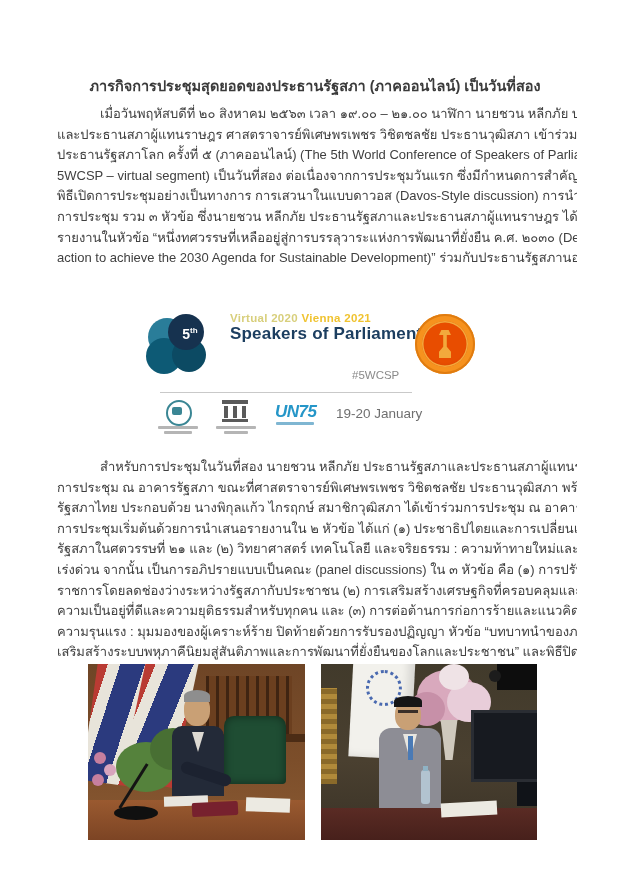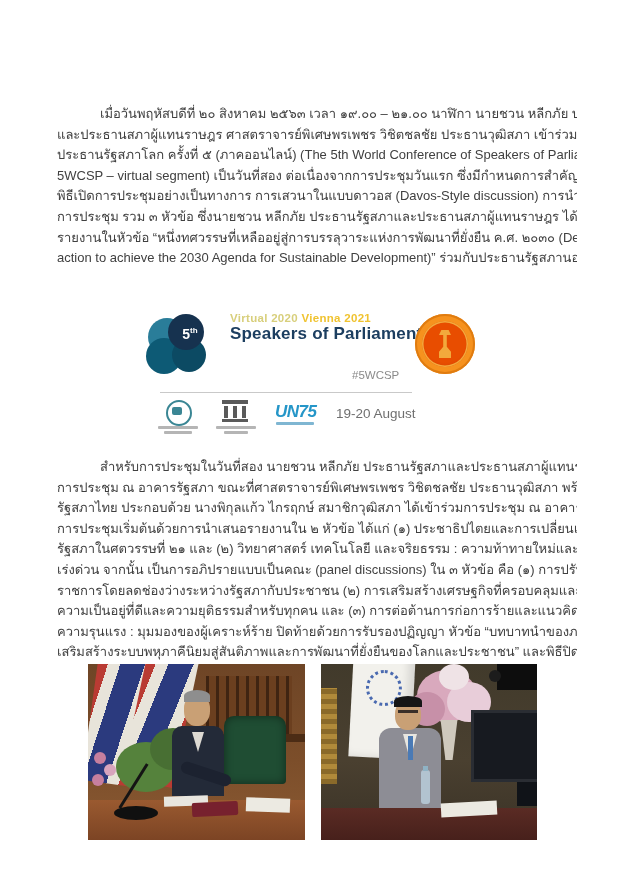--- a/index.html
+++ b/index.html
@@ -116,20 +116,21 @@
   .deskR{left:0;top:144px;width:216px;height:32px;background:linear-gradient(180deg,#5a2b24,#47201b);}
   .bottle{left:100px;top:106px;width:9px;height:34px;background:rgba(185,205,218,.85);border-radius:3px;}
   .bottle .cap{position:absolute;left:2px;top:-4px;width:5px;height:5px;background:#8fb2c4;}
   .papersR{left:120px;top:138px;width:56px;height:14px;background:#eceae2;transform:rotate(-3deg);}
 </style>
 </head>
 <body>
 
 <div class="page">
 
+  <div class="doc-title">ภารกิจการประชุมสุดยอดของประธานรัฐสภา (ภาคออนไลน์) เป็นวันที่สอง</div>
 
   <div class="para" id="para1">
     <div class="line indent">เมื่อวันพฤหัสบดีที่ ๒๐ สิงหาคม ๒๕๖๓ เวลา ๑๙.๐๐ – ๒๑.๐๐ นาฬิกา นายชวน หลีกภัย ประธานรัฐสภา</div>
     <div class="line">และประธานสภาผู้แทนราษฎร ศาสตราจารย์พิเศษพรเพชร วิชิตชลชัย ประธานวุฒิสภา เข้าร่วมการประชุม</div>
     <div class="line">ประธานรัฐสภาโลก ครั้งที่ ๕ (ภาคออนไลน์) (The 5th World Conference of Speakers of Parliament :</div>
     <div class="line">5WCSP – virtual segment) เป็นวันที่สอง ต่อเนื่องจากการประชุมวันแรก ซึ่งมีกำหนดการสำคัญต่าง ๆ ได้แก่</div>
     <div class="line">พิธีเปิดการประชุมอย่างเป็นทางการ การเสวนาในแบบดาวอส (Davos-Style discussion) การนำเสนอรายงาน</div>
     <div class="line">การประชุม รวม ๓ หัวข้อ ซึ่งนายชวน หลีกภัย ประธานรัฐสภาและประธานสภาผู้แทนราษฎร ได้ร่วมนำเสนอ</div>
     <div class="line">รายงานในหัวข้อ “หนึ่งทศวรรษที่เหลืออยู่สู่การบรรลุวาระแห่งการพัฒนาที่ยั่งยืน ค.ศ. ๒๐๓๐ (Decade of</div>
     <div class="line">action to achieve the 2030 Agenda for Sustainable Development)” ร่วมกับประธานรัฐสภานอร์เวย์</div>
@@ -166,21 +167,21 @@
       <div class="col" style="left:11px;"></div>
       <div class="col" style="left:20px;"></div>
       <div class="base"></div>
     </div>
     <div class="logo-caption" style="left:78px;top:114px;width:40px;"></div>
     <div class="logo-caption" style="left:86px;top:119px;width:24px;"></div>
 
     <div class="un75">UN75</div>
     <div class="logo-caption" style="left:138px;top:110px;width:38px;background:#7fb6d2;"></div>
 
-    <div class="banner-date">19-20 August</div>
+    <div class="banner-date">19-20 January</div>
 
     <div class="emblem">
       <div class="inner"></div>
       <div class="throne"></div>
     </div>
   </div>
 
   <div class="para" id="para2">
     <div class="line indent">สำหรับการประชุมในวันที่สอง นายชวน หลีกภัย ประธานรัฐสภาและประธานสภาผู้แทนราษฎร ได้เข้าร่วม</div>
     <div class="line">การประชุม ณ อาคารรัฐสภา ขณะที่ศาสตราจารย์พิเศษพรเพชร วิชิตชลชัย ประธานวุฒิสภา พร้อมด้วยผู้แทน</div>

